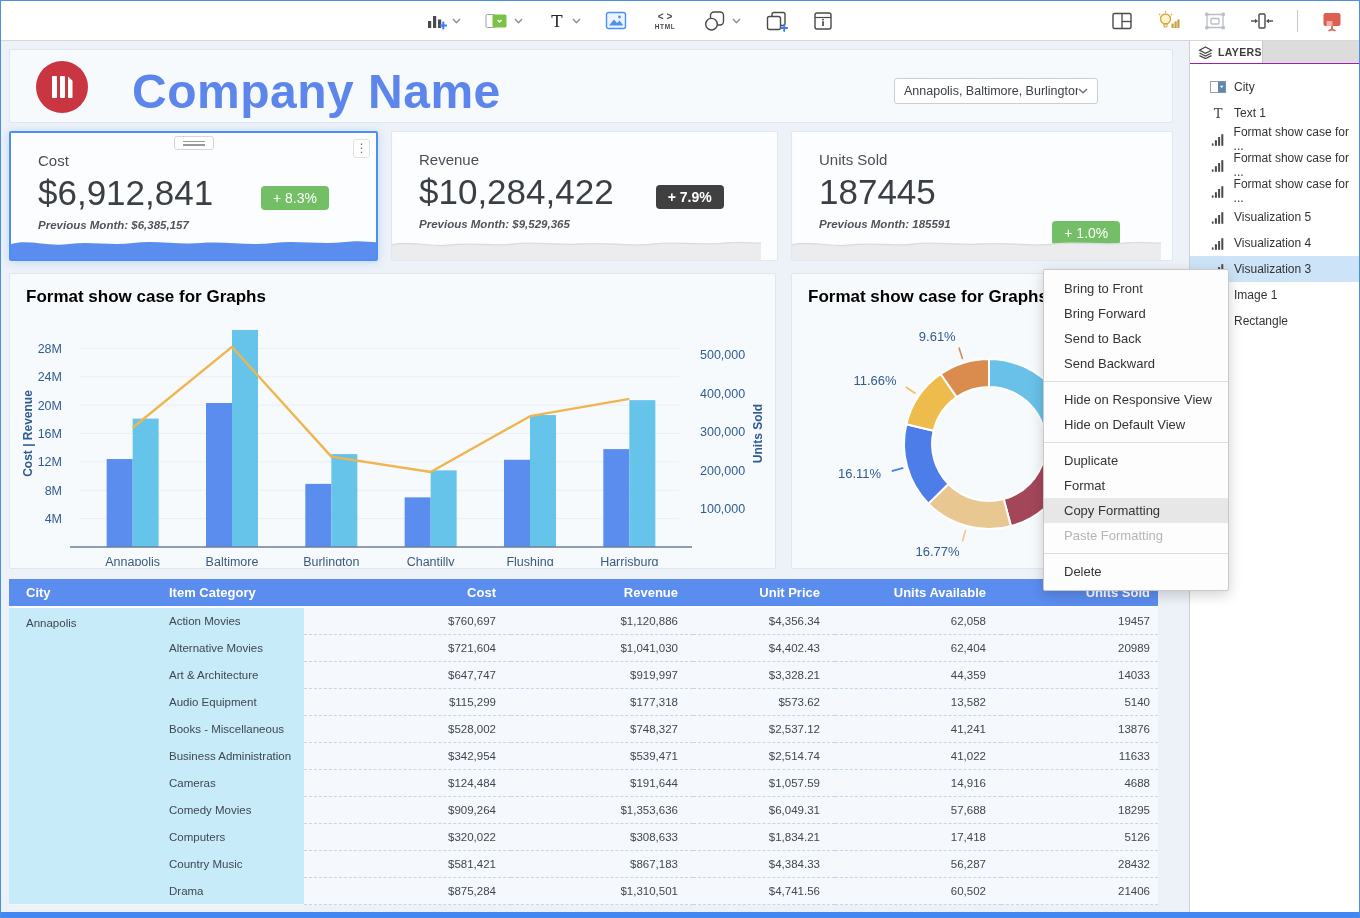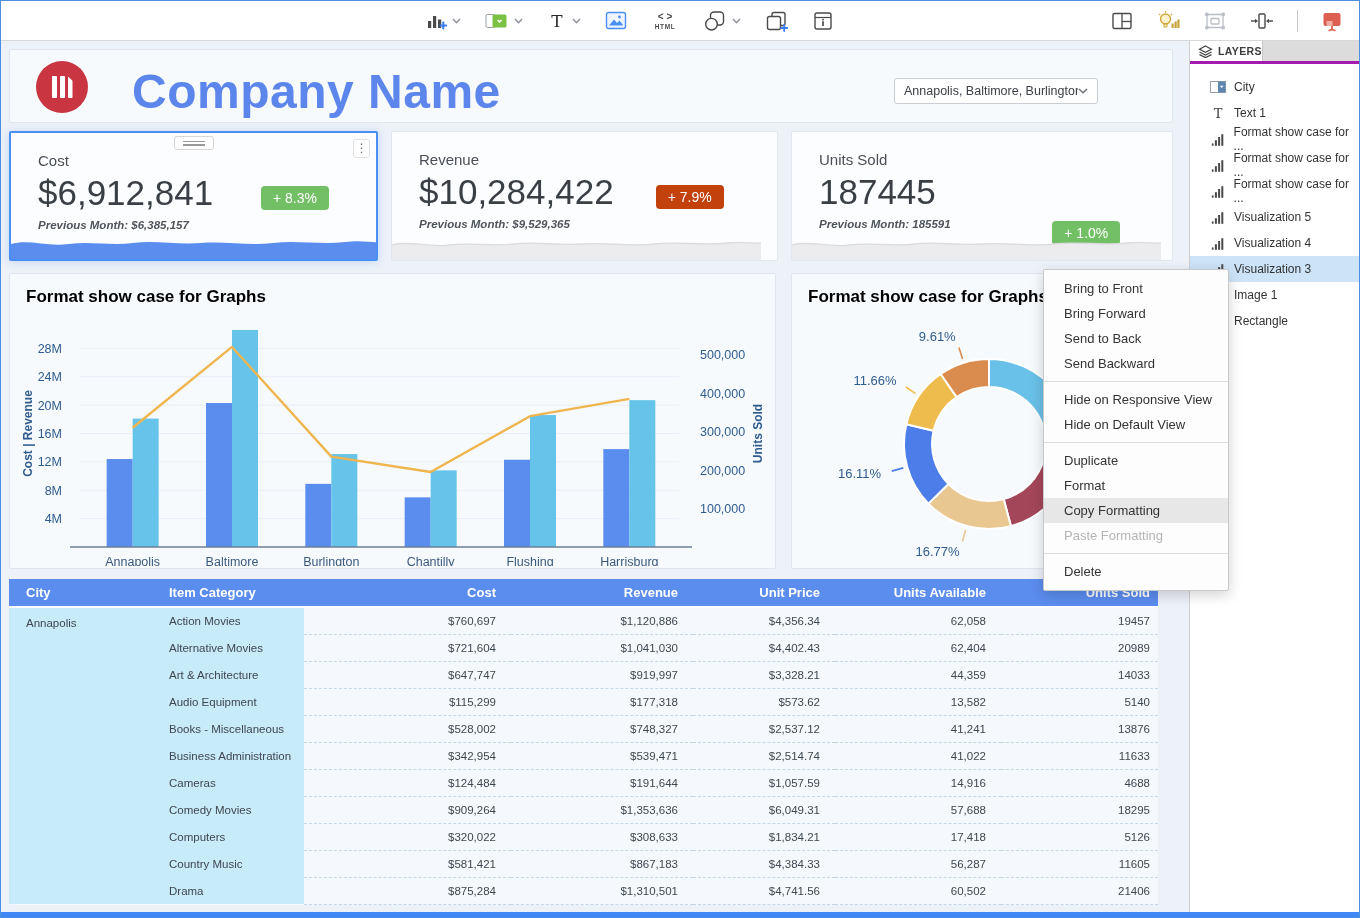--- a/index.html
+++ b/index.html
@@ -69,21 +69,21 @@
   th:nth-child(7){ padding-right:8px; }
   td { font-size:11.5px; color:#3f4750; height:27px; }
   td.key { background:#c8ebfa; padding-left:5px; }
   td.city-cell { background:#c8ebfa; vertical-align:top; padding:9px 0 0 17px; }
   td.num { text-align:right; padding-right:15px; border-bottom:1px dashed #c3d6ea; }
   td.num:last-child { padding-right:8px; }
 
   
   .layers-panel { position:absolute; right:0; top:40px; width:170px; height:873px; background:#fff;
                   border-left:1px solid #cfcfcf; z-index:20; }
-  .layers-header { display:flex; height:23px; align-items:flex-end; border-bottom:3px solid #a21caf; }
+  .layers-header { display:flex; height:23px; align-items:flex-end; border-bottom:1px solid #a21caf; }
   .lh-left { display:flex; align-items:center; gap:5px; padding-left:8px; width:72px; height:100%; }
   .lh-title { font-size:10.5px; font-weight:bold; color:#3c3c3c; letter-spacing:0.4px; }
   .lh-fill { flex:1; height:100%; background:#dcdcdc; border-left:1px solid #c6c6c6; }
   .layers-list { padding-top:10px; }
   .layer-item { display:flex; align-items:center; gap:8px; height:26px; padding-left:20px;
                 font-size:12px; color:#333; cursor:pointer; }
   .layer-item.selected { background:#cde4f8; }
   .layer-item .ic { width:16px; display:flex; justify-content:center; }
 
   
@@ -264,21 +264,21 @@
           <div class="kpi-value">$6,912,841</div>
           <span class="kpi-badge" style="background: rgb(114, 191, 101);">+ 8.3%</span>
           <div class="kpi-prev">Previous Month: $6,385,157</div>
           <svg class="kpi-spark" viewBox="0 0 369 26" preserveAspectRatio="none">
             <path d="M0 11 C18 6 36 14 58 11 C80 8 100 13 122 10 C144 7 166 12 190 10 C214 8 238 13 262 10 C286 7 310 12 334 9 C352 7 362 10 369 9 L369 26 L0 26 Z" fill="#5b8def"></path>
           </svg>
         </div>
         <div class="kpi-card" style="left: 390px; width: 387px;">
           <div class="kpi-title">Revenue</div>
           <div class="kpi-value">$10,284,422</div>
-          <span class="kpi-badge" style="background: #c2410c;">+ 7.9%</span>
+          <span class="kpi-badge" style="background: #404040; font-weight: bold;">+ 7.9%</span>
           <div class="kpi-prev">Previous Month: $9,529,365</div>
           <svg class="kpi-spark" viewBox="0 0 369 26" preserveAspectRatio="none">
             <path d="M0 11 C18 6 36 14 58 11 C80 8 100 13 122 10 C144 7 166 12 190 10 C214 8 238 13 262 10 C286 7 310 12 334 9 C352 7 362 10 369 9 L369 26 L0 26 Z" fill="#ececee"></path>
             <path d="M0 11 C18 6 36 14 58 11 C80 8 100 13 122 10 C144 7 166 12 190 10 C214 8 238 13 262 10 C286 7 310 12 334 9 C352 7 362 10 369 9" fill="none" stroke="#dcdce0" stroke-width="1.3"></path>
           </svg>
         </div>
         <div class="kpi-card" style="left: 790px; width: 382px;">
           <div class="kpi-title">Units Sold</div>
           <div class="kpi-value">187445</div>
           <span class="kpi-badge" style="background: rgb(114, 191, 101); margin-top: 36px;">+ 1.0%</span>
@@ -452,21 +452,21 @@
               <td class="num">$1,834.21</td>
               <td class="num">17,418</td>
               <td class="num">5126</td>
             </tr>
             <tr>
               <td class="key">Country Music</td>
               <td class="num">$581,421</td>
               <td class="num">$867,183</td>
               <td class="num">$4,384.33</td>
               <td class="num">56,287</td>
-              <td class="num">11605</td>
+              <td class="num">28432</td>
             </tr>
             <tr>
               <td class="key">Drama</td>
               <td class="num">$875,284</td>
               <td class="num">$1,310,501</td>
               <td class="num">$4,741.56</td>
               <td class="num">60,502</td>
               <td class="num">21406</td>
             </tr>
           </tbody>

